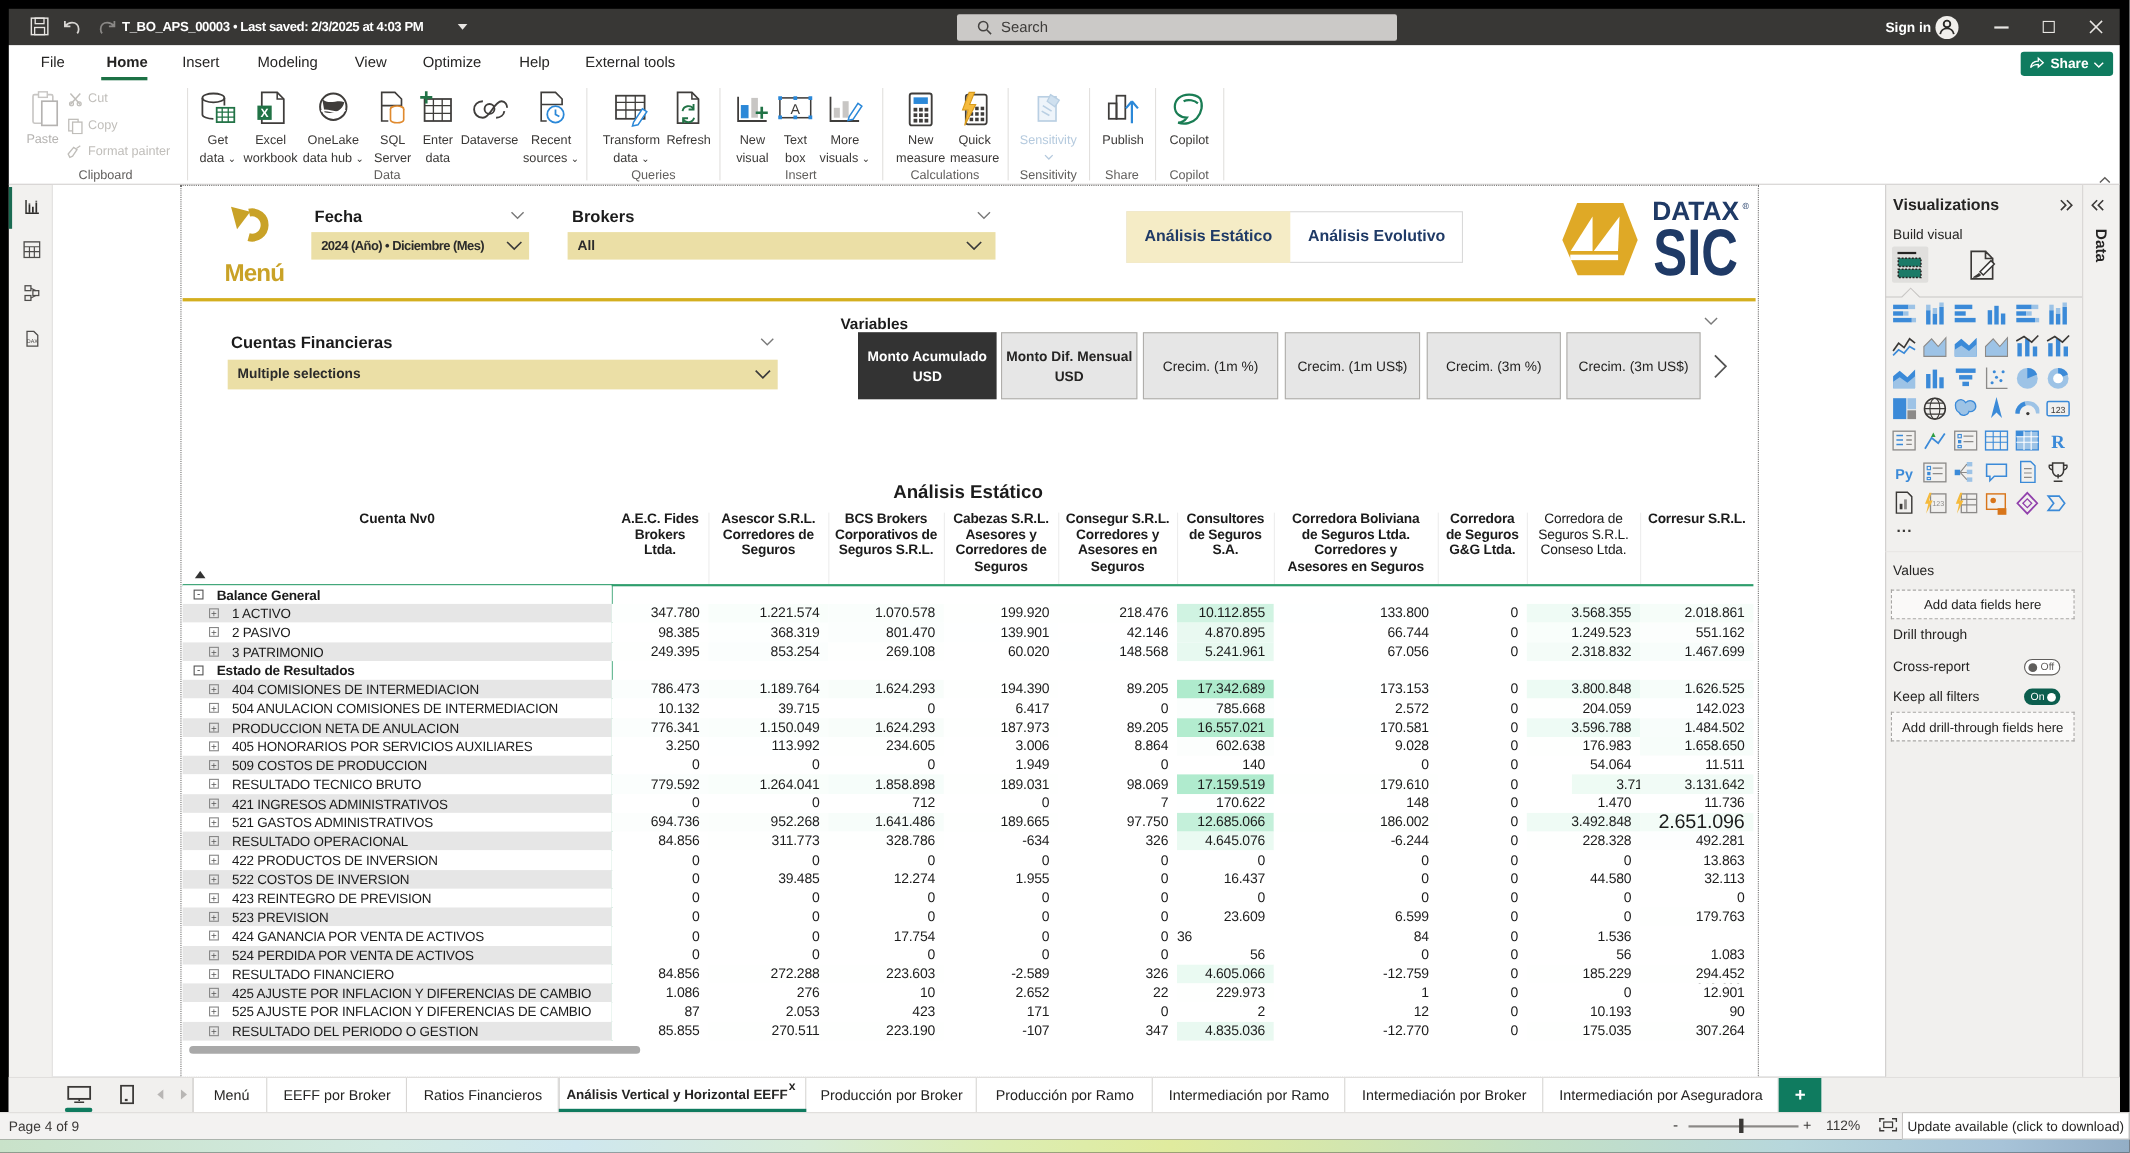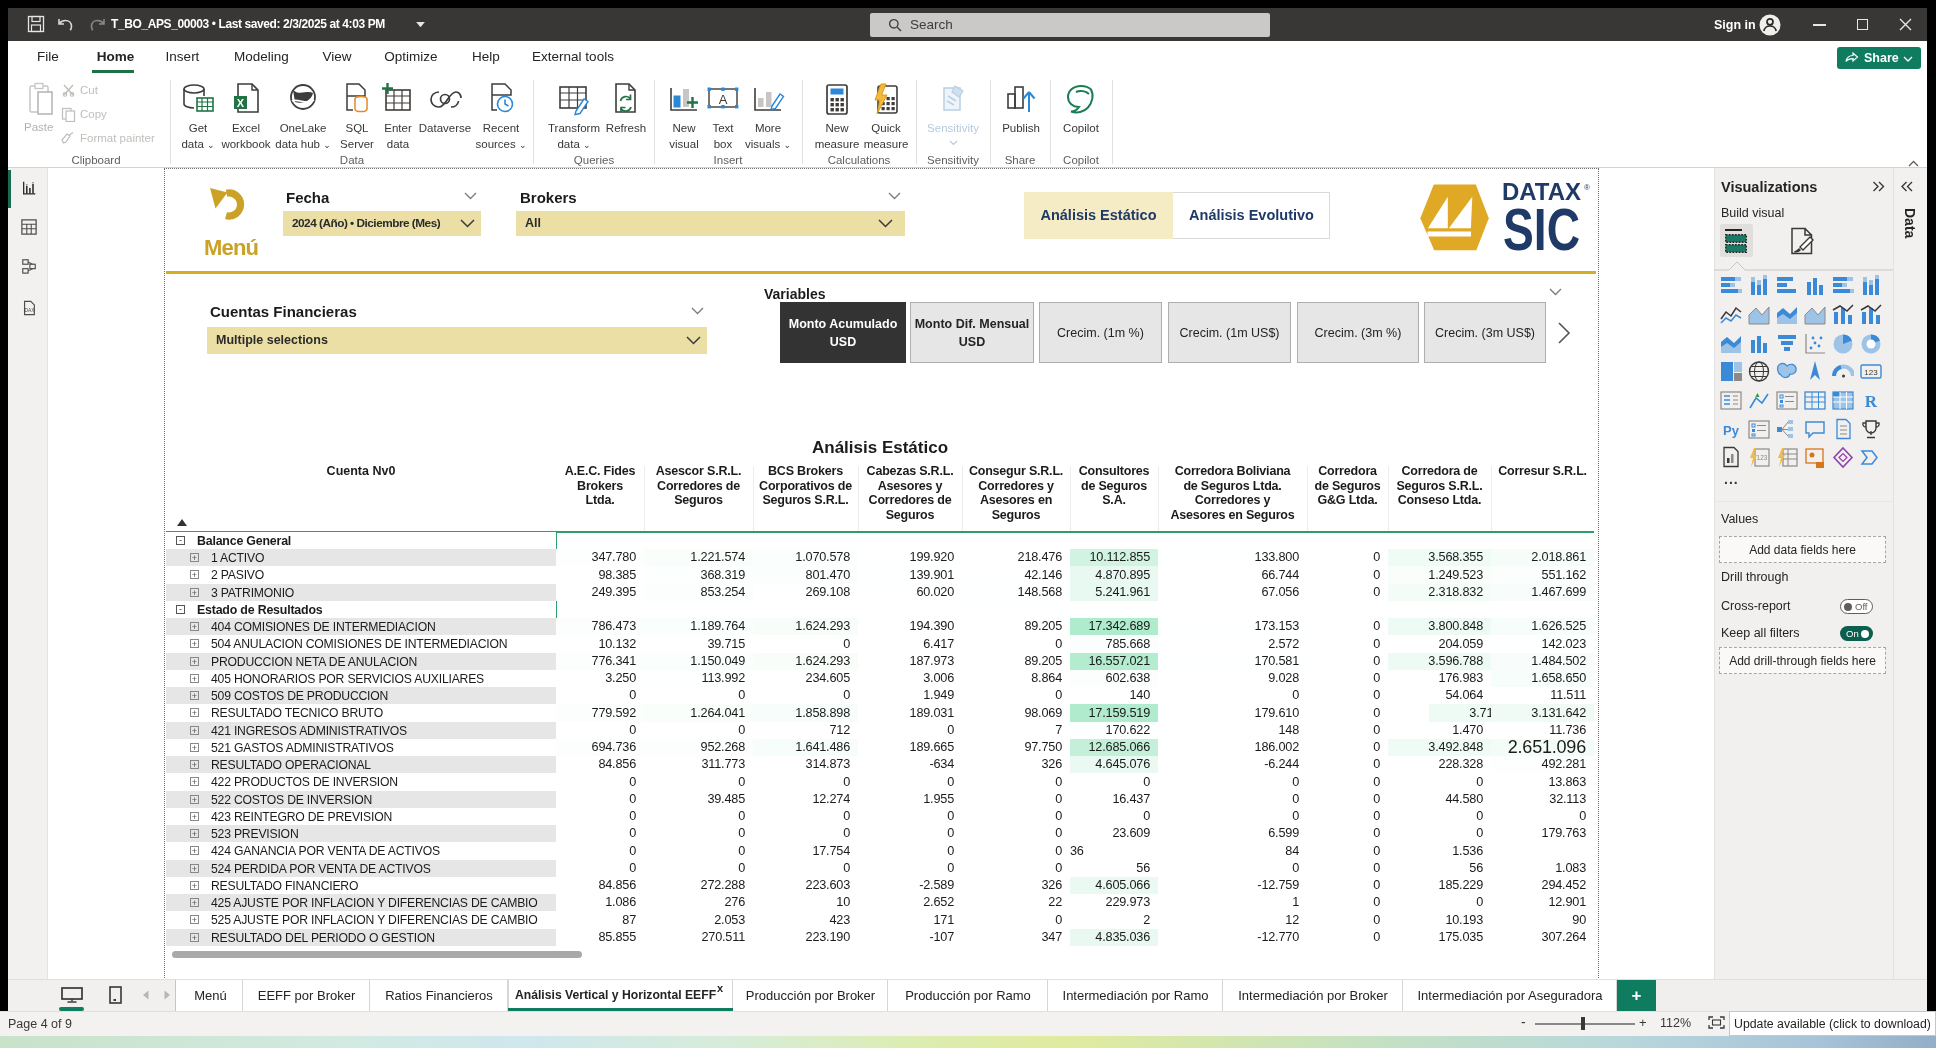--- a/index.html
+++ b/index.html
@@ -358,21 +358,21 @@
 <div class="abs tt" style="left:166px;top:438px;width:1428px;text-align:center;font-size:17px;font-weight:700;color:#1b1b1b;">Análisis Estático</div>
 <div class="abs tt" style="left:166px;top:464px;width:390px;text-align:center;font-size:12.5px;font-weight:700;color:#1b1b1b;">Cuenta Nv0</div>
 <div class="abs" style="left:556px;top:464px;width:88px;text-align:center;font-size:12.5px;font-weight:700;color:#1b1b1b;line-height:14.6px;letter-spacing:-0.2px;">A.E.C. Fides<br>Brokers<br>Ltda.</div>
 <div class="abs" style="left:644px;top:464px;width:109px;text-align:center;font-size:12.5px;font-weight:700;color:#1b1b1b;line-height:14.6px;letter-spacing:-0.2px;">Asescor S.R.L.<br>Corredores de<br>Seguros</div>
 <div class="abs" style="left:753px;top:464px;width:105px;text-align:center;font-size:12.5px;font-weight:700;color:#1b1b1b;line-height:14.6px;letter-spacing:-0.2px;">BCS Brokers<br>Corporativos de<br>Seguros S.R.L.</div>
 <div class="abs" style="left:858px;top:464px;width:104px;text-align:center;font-size:12.5px;font-weight:700;color:#1b1b1b;line-height:14.6px;letter-spacing:-0.2px;">Cabezas S.R.L.<br>Asesores y<br>Corredores de<br>Seguros</div>
 <div class="abs" style="left:962px;top:464px;width:108px;text-align:center;font-size:12.5px;font-weight:700;color:#1b1b1b;line-height:14.6px;letter-spacing:-0.2px;">Consegur S.R.L.<br>Corredores y<br>Asesores en<br>Seguros</div>
 <div class="abs" style="left:1070px;top:464px;width:88px;text-align:center;font-size:12.5px;font-weight:700;color:#1b1b1b;line-height:14.6px;letter-spacing:-0.2px;">Consultores<br>de Seguros<br>S.A.</div>
 <div class="abs" style="left:1158px;top:464px;width:149px;text-align:center;font-size:12.5px;font-weight:700;color:#1b1b1b;line-height:14.6px;letter-spacing:-0.2px;">Corredora Boliviana<br>de Seguros Ltda.<br>Corredores y<br>Asesores en Seguros</div>
 <div class="abs" style="left:1307px;top:464px;width:81px;text-align:center;font-size:12.5px;font-weight:700;color:#1b1b1b;line-height:14.6px;letter-spacing:-0.2px;">Corredora<br>de Seguros<br>G&amp;G Ltda.</div>
-<div class="abs" style="left:1388px;top:464px;width:103px;text-align:center;font-size:12.5px;font-weight:700;color:#1b1b1b;line-height:14.6px;letter-spacing:-0.2px;">Corredora de<br>Seguros S.R.L.<br>Conseso Ltda.</div>
+<div class="abs" style="left:1388px;top:464px;width:103px;text-align:center;font-size:12.5px;font-weight:400;color:#1b1b1b;line-height:14.6px;letter-spacing:-0.2px;">Corredora de<br>Seguros S.R.L.<br>Conseso Ltda.</div>
 <div class="abs" style="left:1491px;top:464px;width:103px;text-align:center;font-size:12.5px;font-weight:700;color:#1b1b1b;line-height:14.6px;letter-spacing:-0.2px;">Corresur S.R.L.</div>
 <div class="abs" style="left:644px;top:466px;width:1px;height:65px;background:#ededed;"></div>
 <div class="abs" style="left:753px;top:466px;width:1px;height:65px;background:#ededed;"></div>
 <div class="abs" style="left:858px;top:466px;width:1px;height:65px;background:#ededed;"></div>
 <div class="abs" style="left:962px;top:466px;width:1px;height:65px;background:#ededed;"></div>
 <div class="abs" style="left:1070px;top:466px;width:1px;height:65px;background:#ededed;"></div>
 <div class="abs" style="left:1158px;top:466px;width:1px;height:65px;background:#ededed;"></div>
 <div class="abs" style="left:1307px;top:466px;width:1px;height:65px;background:#ededed;"></div>
 <div class="abs" style="left:1388px;top:466px;width:1px;height:65px;background:#ededed;"></div>
 <div class="abs" style="left:1491px;top:466px;width:1px;height:65px;background:#ededed;"></div>
@@ -528,21 +528,21 @@
 <div class="abs tt" style="left:1070px;top:739px;width:88px;height:17px;background:rgb(196,240,218);padding-right:8px;text-align:right;font-size:12.7px;color:#1b1b1b;letter-spacing:-0.2px;line-height:17px;">12.685.066</div>
 <div class="abs tt" style="left:1158px;top:739px;width:149px;height:17px;background:rgb(254,255,254);padding-right:8px;text-align:right;font-size:12.7px;color:#1b1b1b;letter-spacing:-0.2px;line-height:17px;">186.002</div>
 <div class="abs tt" style="left:1307px;top:739px;width:81px;height:17px;background:#ffffff;padding-right:8px;text-align:right;font-size:12.7px;color:#1b1b1b;letter-spacing:-0.2px;line-height:17px;">0</div>
 <div class="abs tt" style="left:1388px;top:739px;width:103px;height:17px;background:rgb(239,251,245);padding-right:8px;text-align:right;font-size:12.7px;color:#1b1b1b;letter-spacing:-0.2px;line-height:17px;">3.492.848</div>
 <div class="abs tt" style="left:1491px;top:739px;width:103px;height:17px;background:rgb(243,252,247);padding-right:8px;text-align:right;font-size:18px;color:#1b1b1b;letter-spacing:-0.2px;line-height:17px;">2.651.096</div>
 <div class="abs" style="left:166px;top:756px;width:390px;height:17px;background:#e6e6e6;"></div>
 <div class="abs" style="left:190px;top:760px;width:9px;height:9px;border:1px solid #888;font-size:9px;line-height:8px;text-align:center;color:#555;">+</div>
 <div class="abs tt" style="left:211px;top:758px;font-size:12.2px;color:#1b1b1b;letter-spacing:-0.2px;">RESULTADO OPERACIONAL</div>
 <div class="abs tt" style="left:556px;top:756px;width:88px;height:17px;background:rgb(255,255,255);padding-right:8px;text-align:right;font-size:12.7px;color:#1b1b1b;letter-spacing:-0.2px;line-height:17px;">84.856</div>
 <div class="abs tt" style="left:644px;top:756px;width:109px;height:17px;background:rgb(254,255,254);padding-right:8px;text-align:right;font-size:12.7px;color:#1b1b1b;letter-spacing:-0.2px;line-height:17px;">311.773</div>
-<div class="abs tt" style="left:753px;top:756px;width:105px;height:17px;background:rgb(254,255,254);padding-right:8px;text-align:right;font-size:12.7px;color:#1b1b1b;letter-spacing:-0.2px;line-height:17px;">314.873</div>
+<div class="abs tt" style="left:753px;top:756px;width:105px;height:17px;background:rgb(254,255,254);padding-right:8px;text-align:right;font-size:12.7px;color:#1b1b1b;letter-spacing:-0.2px;line-height:17px;">328.786</div>
 <div class="abs tt" style="left:858px;top:756px;width:104px;height:17px;background:#ffffff;padding-right:8px;text-align:right;font-size:12.7px;color:#1b1b1b;letter-spacing:-0.2px;line-height:17px;">-634</div>
 <div class="abs tt" style="left:962px;top:756px;width:108px;height:17px;background:rgb(255,255,255);padding-right:8px;text-align:right;font-size:12.7px;color:#1b1b1b;letter-spacing:-0.2px;line-height:17px;">326</div>
 <div class="abs tt" style="left:1070px;top:756px;width:88px;height:17px;background:rgb(234,250,242);padding-right:8px;text-align:right;font-size:12.7px;color:#1b1b1b;letter-spacing:-0.2px;line-height:17px;">4.645.076</div>
 <div class="abs tt" style="left:1158px;top:756px;width:149px;height:17px;background:#ffffff;padding-right:8px;text-align:right;font-size:12.7px;color:#1b1b1b;letter-spacing:-0.2px;line-height:17px;">-6.244</div>
 <div class="abs tt" style="left:1307px;top:756px;width:81px;height:17px;background:#ffffff;padding-right:8px;text-align:right;font-size:12.7px;color:#1b1b1b;letter-spacing:-0.2px;line-height:17px;">0</div>
 <div class="abs tt" style="left:1388px;top:756px;width:103px;height:17px;background:rgb(254,255,254);padding-right:8px;text-align:right;font-size:12.7px;color:#1b1b1b;letter-spacing:-0.2px;line-height:17px;">228.328</div>
 <div class="abs tt" style="left:1491px;top:756px;width:103px;height:17px;background:rgb(253,254,254);padding-right:8px;text-align:right;font-size:12.7px;color:#1b1b1b;letter-spacing:-0.2px;line-height:17px;">492.281</div>
 <div class="abs" style="left:166px;top:773px;width:390px;height:18px;background:#ffffff;"></div>
 <div class="abs" style="left:190px;top:777px;width:9px;height:9px;border:1px solid #888;font-size:9px;line-height:8px;text-align:center;color:#555;">+</div>
 <div class="abs tt" style="left:211px;top:775px;font-size:12.2px;color:#1b1b1b;letter-spacing:-0.2px;">422 PRODUCTOS DE INVERSION</div>

